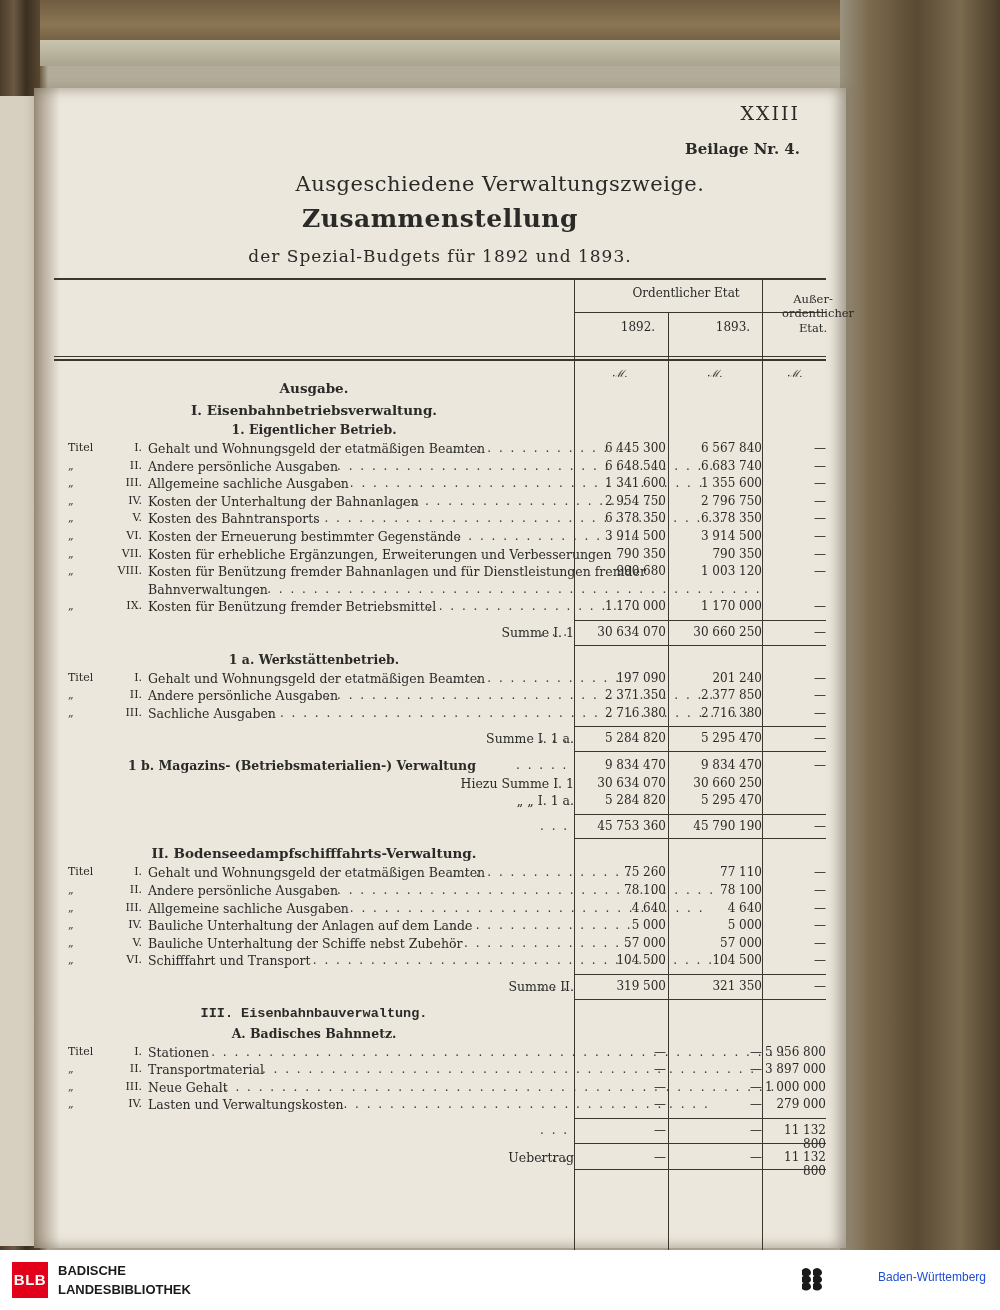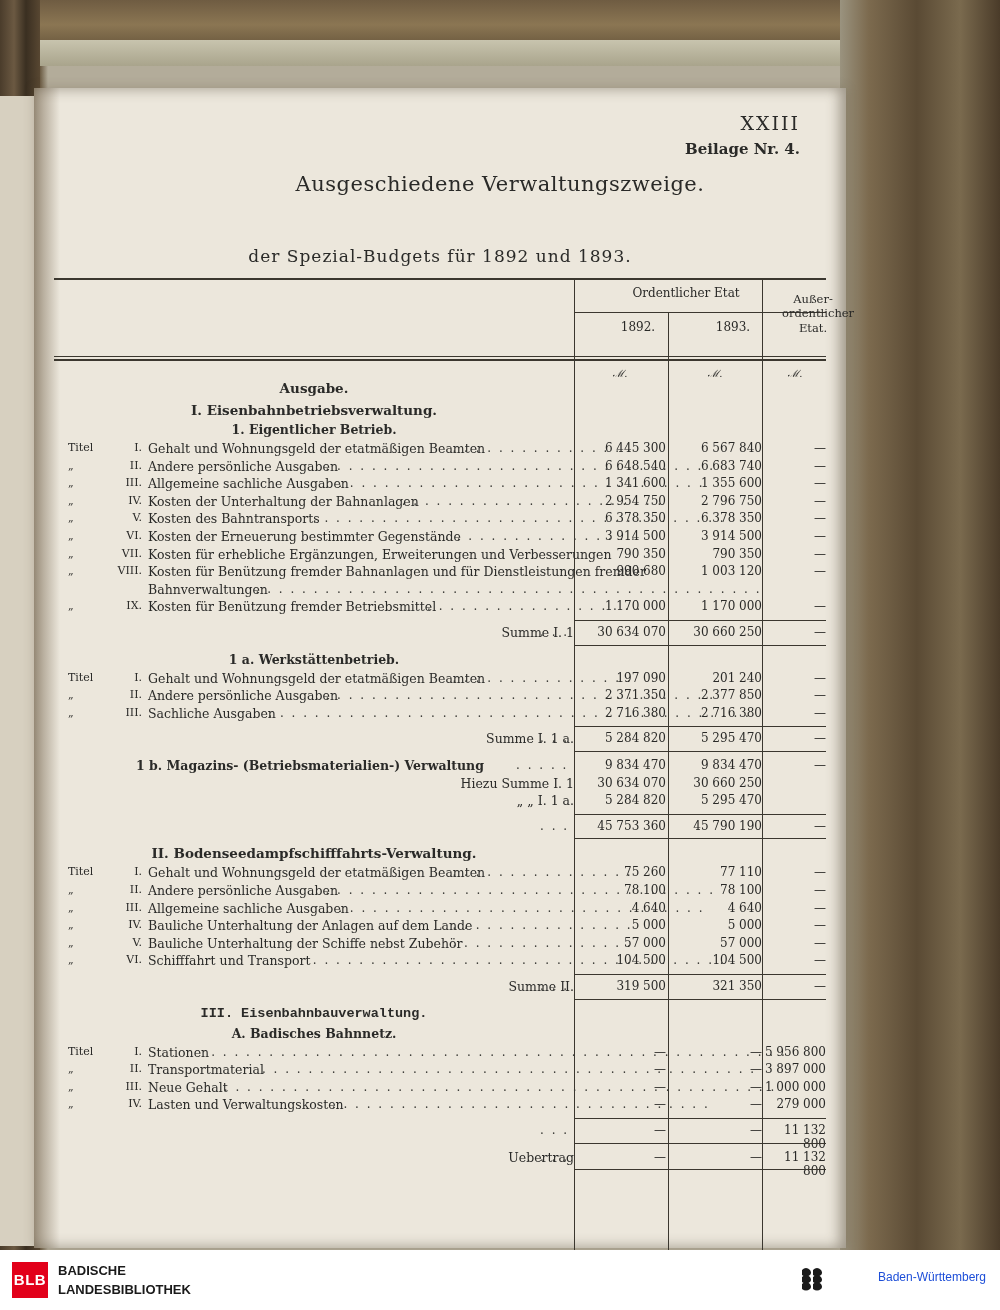--- a/index.html
+++ b/index.html
@@ -45,21 +45,21 @@
     background:linear-gradient(90deg,rgba(90,72,46,.55),rgba(90,72,46,0));
   }
   
   #bleed{
     position:absolute;left:0px;top:96px;width:34px;height:1150px;
     background:#d7d0c0;
   }
   
   .content{position:absolute;left:0;top:0;width:812px;height:1160px;color:#2a2a28;}
   .folio{
-    position:absolute;right:46px;top:24px;font-size:19px;letter-spacing:2px;
+    position:absolute;right:46px;top:14px;font-size:19px;letter-spacing:2px;
   }
   .beilage{
     position:absolute;right:46px;top:52px;font-size:15px;font-weight:bold;
     font-family:"DejaVu Serif", serif;
   }
   .t1{
     position:absolute;left:0;top:84px;width:932px;text-align:center;
     font-size:21px;letter-spacing:.5px;
   }
   .t2{
@@ -134,20 +134,21 @@
   <div id="cover-right"></div>
   <div id="bleed"></div>
 
   <div id="page">
     <div class="content">
 
       <div class="folio">XXIII</div>
       <div class="beilage">Beilage Nr. 4.</div>
 
       <div class="t1">Ausgeschiedene Verwaltungszweige.</div>
+      <div class="t2">Zusammenstellung</div>
       <div class="t3">der Spezial-Budgets für 1892 und 1893.</div>
 
       <div class="hdr-rule-top"></div>
       <div class="hdr-rule-mid"></div>
       <div class="hdr-rule-bot"></div>
       <div class="hdr-rule-bot2"></div>
 
       <div class="vline" style="left:540px;top:190px;height:978px;"></div>
       <div class="vline" style="left:634px;top:224px;height:944px;"></div>
       <div class="vline" style="left:728px;top:190px;height:978px;"></div>
@@ -288,21 +289,21 @@
           <div class="rule" style="left:520px;top:346.40000000000003px;width:252px;height:1px;"></div>
           <div class="row" style="position:absolute;left:0;top:351.40000000000003px;width:772px;height:17px;">
             <span class="sum-lbl">Summe I. 1 a.</span>
             <span class="dots" style="left:486px;">. . .</span>
             <span class="v1">5 284 820</span>
             <span class="v2">5 295 470</span>
             <span class="v3">—</span>
           </div>
           <div class="rule" style="left:520px;top:371.00000000000006px;width:252px;height:1px;"></div>
           <div class="row" style="position:absolute;left:0;top:378.00000000000006px;width:772px;height:17px;">
-            <span style="position:absolute;left:16px;width:480px;text-align:center;font-weight:bold;font-size:12.5px;">1 b. Magazins- (Betriebsmaterialien-) Verwaltung</span>
+            <span style="position:absolute;left:8px;width:480px;text-align:center;font-weight:bold;font-size:12.5px;">1 b. Magazins- (Betriebsmaterialien-) Verwaltung</span>
             <span class="dots" style="left:462px;">. . . . .</span>
             <span class="v1">9 834 470</span>
             <span class="v2">9 834 470</span>
             <span class="v3">—</span>
           </div>
           <div class="row" style="position:absolute;left:0;top:395.6000000000001px;width:772px;height:17px;">
             <span class="sum-lbl">Hiezu Summe I. 1</span>
             <span class="v1">30 634 070</span>
             <span class="v2">30 660 250</span>
             <span class="v3"></span>

